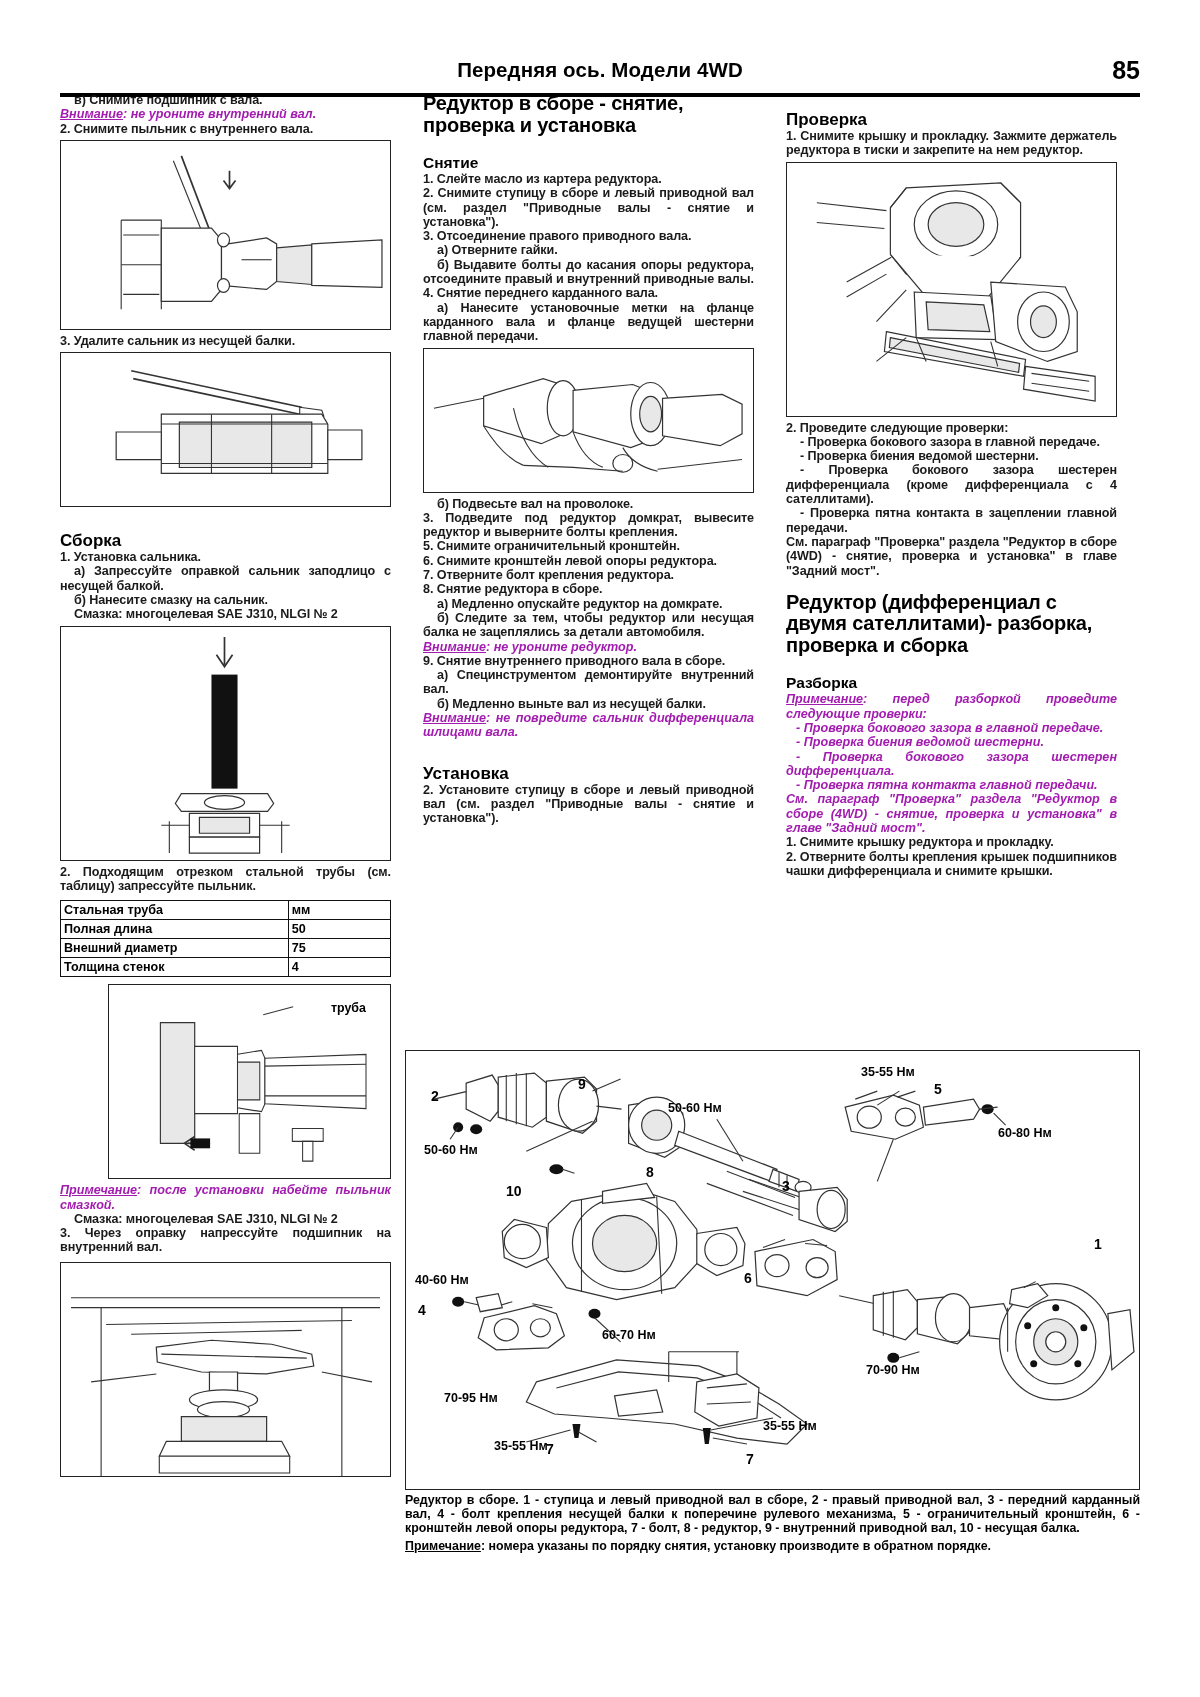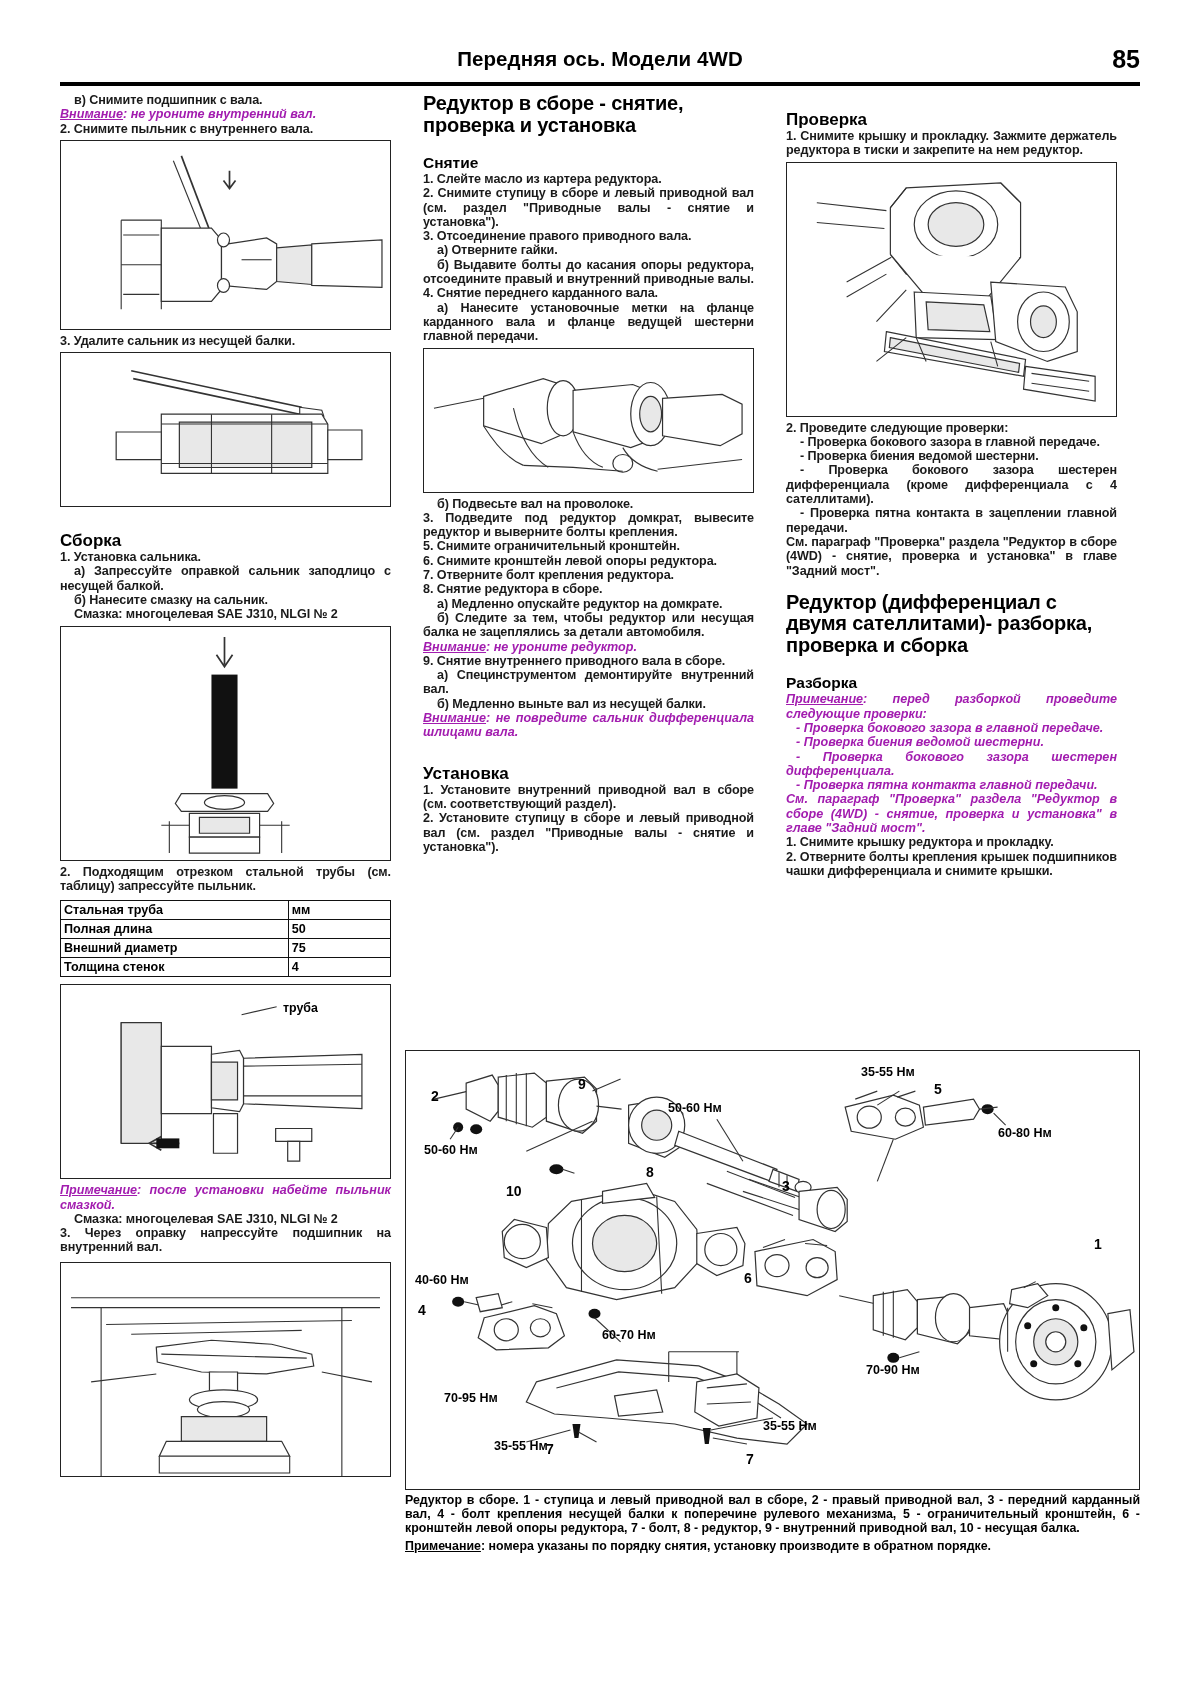--- a/index.html
+++ b/index.html
@@ -14,20 +14,21 @@
   }
   .page {
     position:absolute;
     left:60px; top:45px;
     width:1080px; height:1610px;
   }
   
   .header {
     position:relative;
     height:42px;
+    margin-top:11px;
   }
   .header-title {
     position:absolute;
     left:0; right:0; top:2px;
     text-align:center;
     font-size:20.5px;
     font-weight:bold;
     letter-spacing:0.1px;
   }
   .header-page {
@@ -247,21 +248,21 @@
         </tr>
         <tr>
           <td>Толщина стенок</td>
           <td class="val">4</td>
         </tr>
       </tbody>
         </table>
 
       <div class="sp7"></div>
 
-      <div class="fig" style="height:195px;position:relative;">
+      <div class="fig" style="height:195px;position:relative;margin-left:48px;">
         <svg viewBox="0 0 328 195" preserveAspectRatio="none">
           <path class="gline" d="M180 30 L215 22"></path>
           <path class="gline" d="M60 38 L60 160 M100 38 L100 160"></path>
           <path class="gfillg" d="M60 38 L100 38 L100 160 L60 160 Z"></path>
           <path class="gfillw" d="M100 62 L150 62 L150 130 L100 130 Z"></path>
           <path class="gfillw" d="M150 70 L178 66 L182 74 L182 120 L178 128 L150 124 Z"></path>
           <path class="gfillw" d="M182 74 L300 70 L300 125 L182 120 Z"></path>
           <path class="gfillg" d="M150 78 L176 78 L176 116 L150 116 Z"></path>
           <path class="gline" d="M182 82 L300 80 M182 112 L300 112"></path>
           <path class="gfillw" d="M152 130 L176 130 L176 170 L152 170 Z"></path>
@@ -352,21 +353,20 @@
       <div class="p">9. Снятие внутреннего приводного вала в сборе.</div>
       <div class="p ind">а) Специнструментом демонтируйте внутренний вал.</div>
       <div class="p ind">б) Медленно выньте вал из несущей балки.</div>
 
       <div class="note">
         <u>Внимание</u><span>: не повредите сальник дифференциала шлицами вала.</span>
       </div>
 
       <div class="sp7"></div>
       <div class="h2" style="font-size:17px;">Установка</div>
-      <div class="p">1. Установите внутренний приводной вал в сборе (см. соответствующий раздел).</div>
       <div class="p">2. Установите ступицу в сборе и левый приводной вал (см. раздел "Приводные валы - снятие и установка").</div>
     </div>
 
     <div class="col">
 
       <div class="h2" style="font-size:17px;">Проверка</div>
       <div class="p">1. Снимите крышку и прокладку. Зажмите держатель редуктора в тиски и закрепите на нем редуктор.</div>
 
       <div class="sp4"></div>
 

